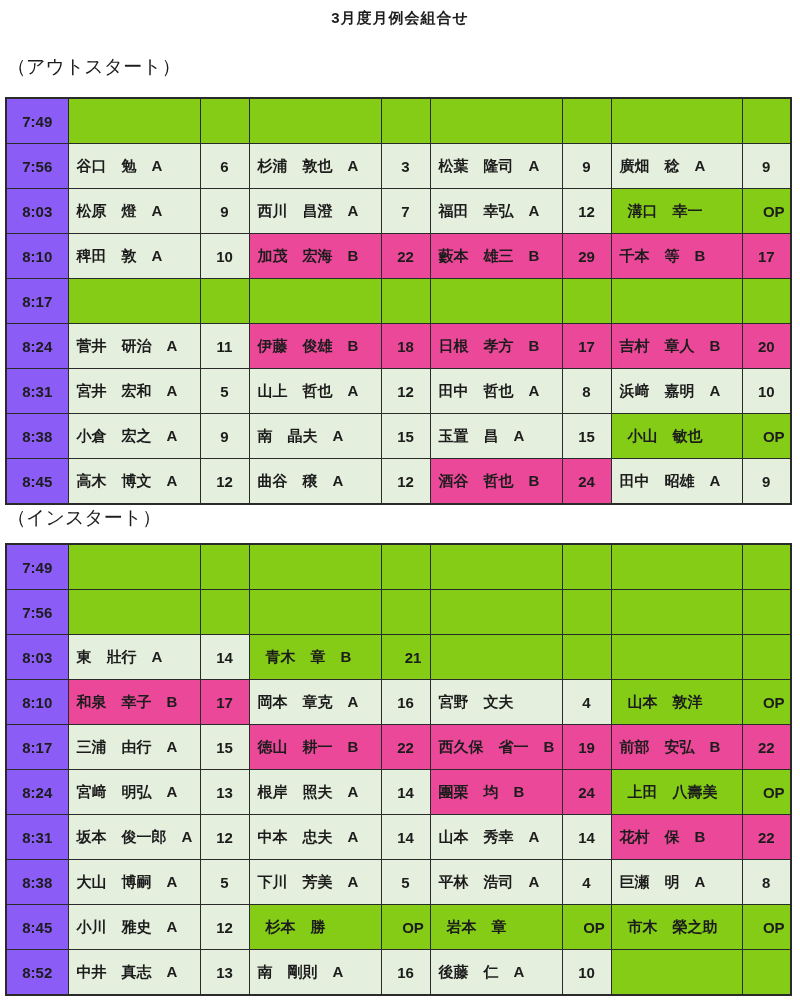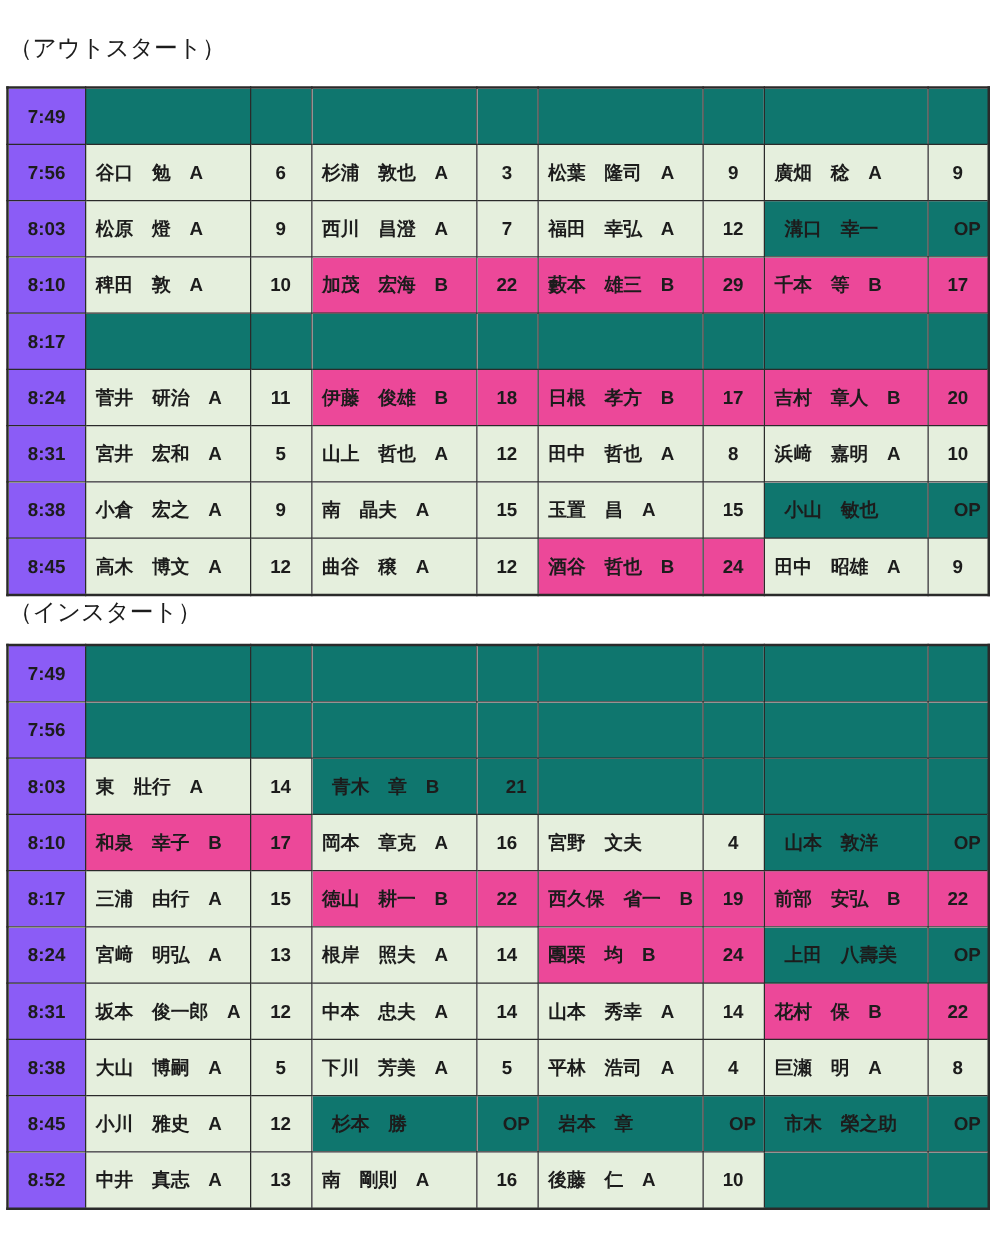--- a/index.html
+++ b/index.html
@@ -54,26 +54,27 @@
   }
   td.name {
     text-align: left;
     padding-left: 8px;
   }
   td.num {
     text-align: center;
   }
   td.bg-g { background: #e5efdd; }
   td.bg-y { background: #ec4899; }
-  td.bg-w { background: #0f766e; padding-left: 16px; }
+  td.bg-w { background: #84cc16; padding-left: 16px; }
 </style>
 </head>
 <body>
 
 <div>
+  <div class="page-title">3月度月例会組合せ</div>
 
   <div>
     <div class="section-label first">（アウトスタート）</div>
     <table class="pairing">
       <colgroup>
         <col style="width:62px">
         <col style="width:132px">
           <col style="width:49px">
         <col style="width:132px">
           <col style="width:49px">

